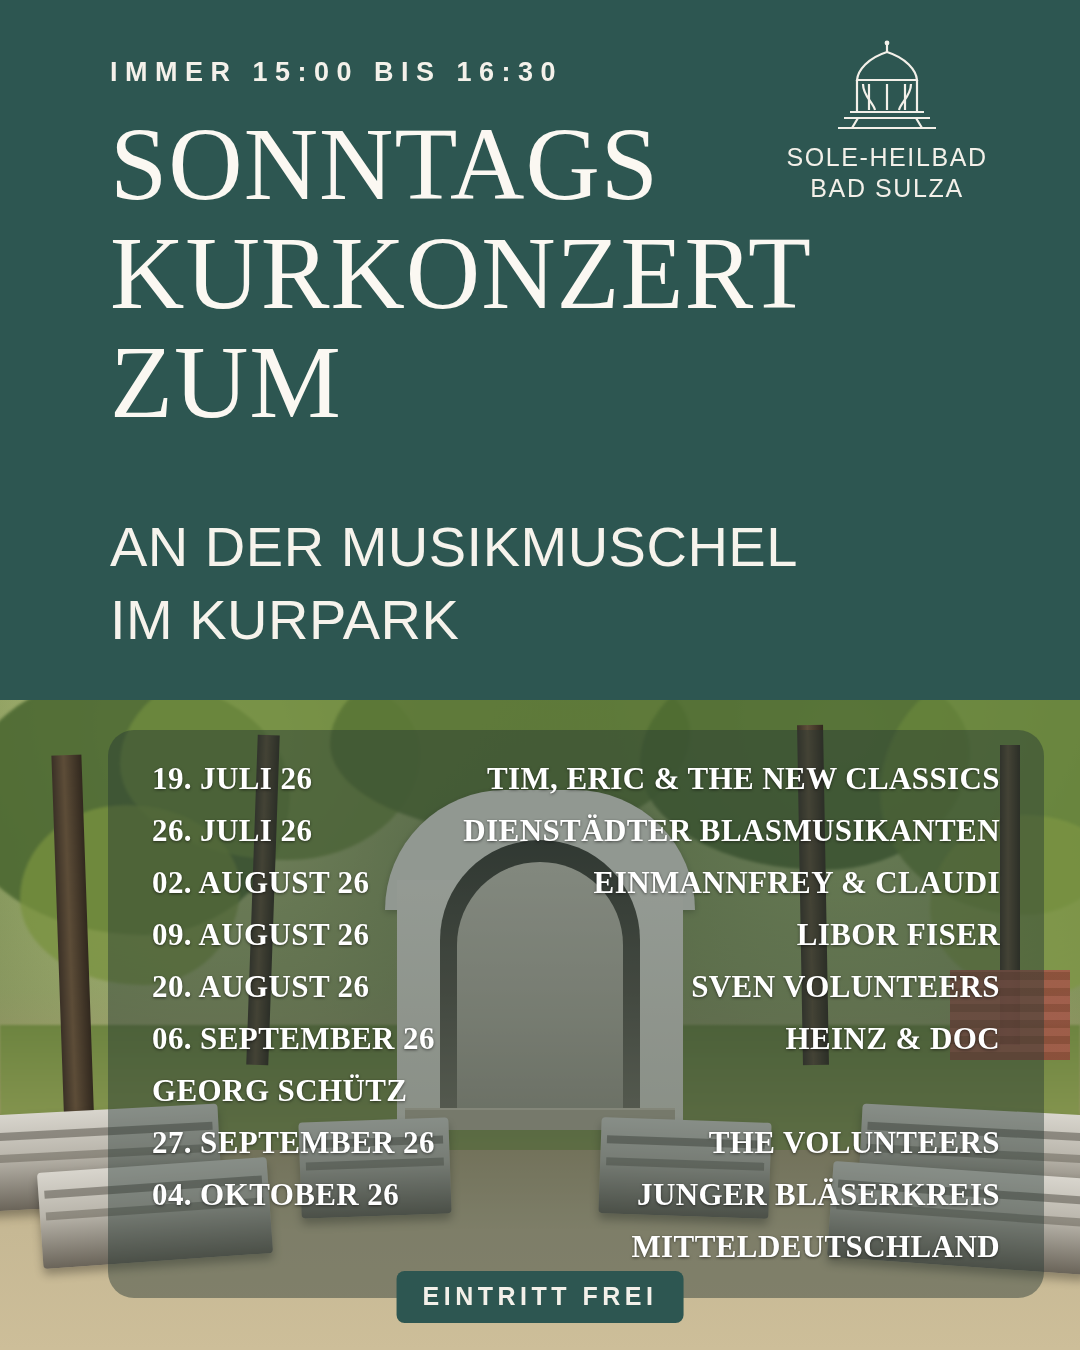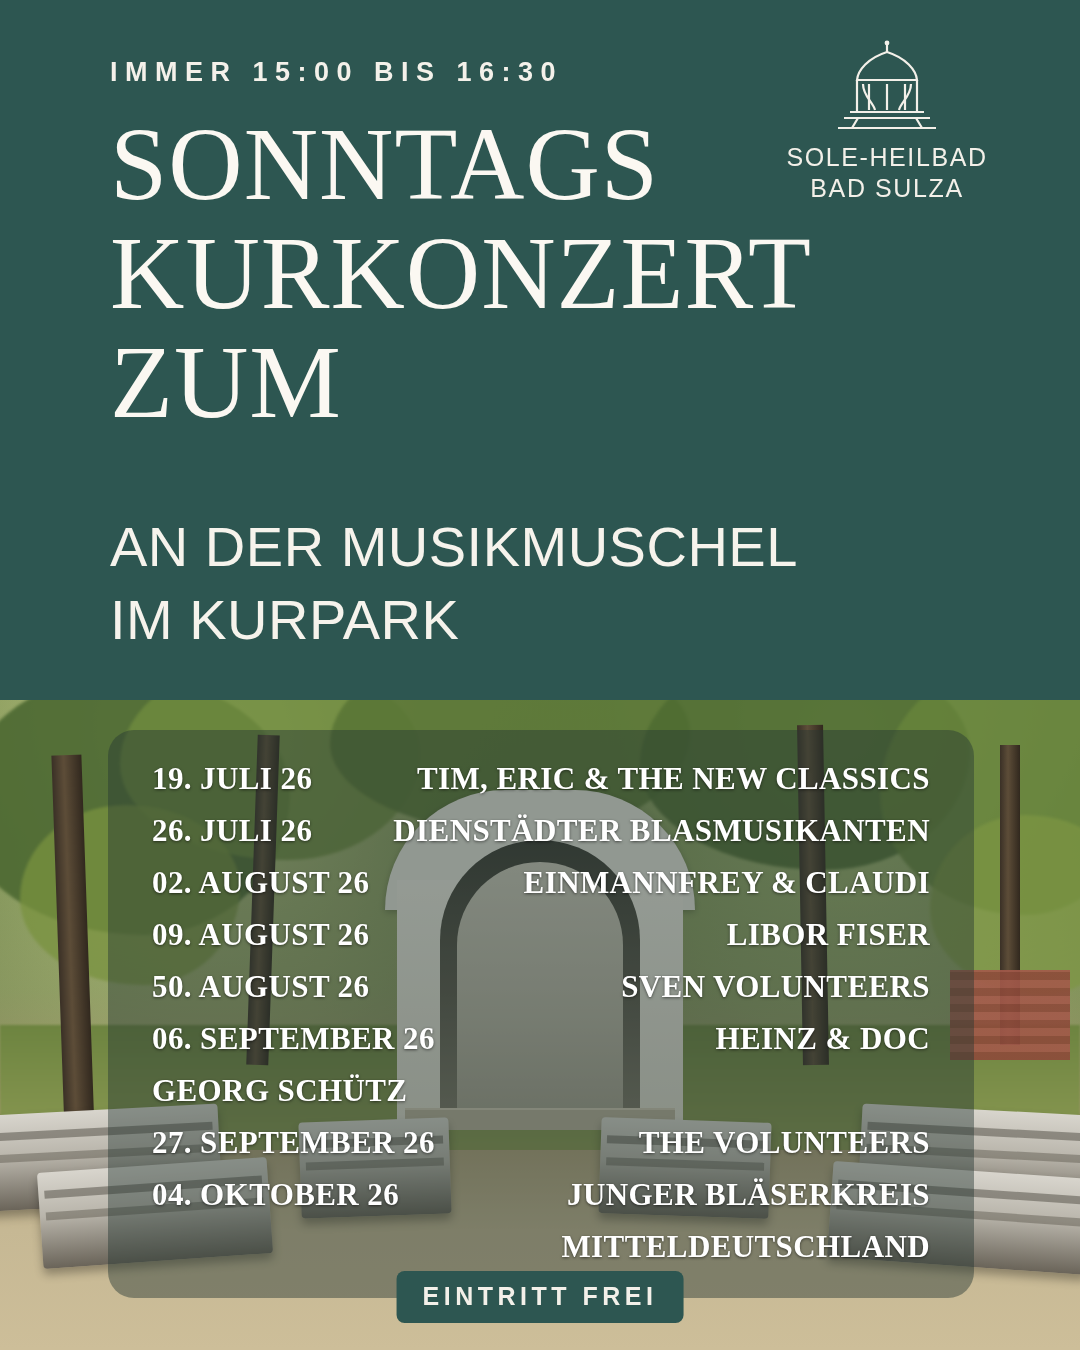--- a/index.html
+++ b/index.html
@@ -209,21 +209,21 @@
     line-height: 1.25;
     font-weight: 400;
   }
   .logo-text span { display: block; }
 
   
   .schedule {
     position: absolute;
     left: 108px;
     top: 730px;
-    width: 866px;
+    width: 936px;
     padding: 22px 44px 26px 44px;
     background: rgba(38,55,52,0.45);
     border-radius: 26px;
     color: #ffffff;
     font-family: "Liberation Serif", serif;
   }
   .row {
     display: flex;
     align-items: baseline;
     justify-content: space-between;
@@ -340,21 +340,21 @@
     </div>
     <div class="row">
       <span class="date">02. AUGUST 26</span>
       <span class="act">EINMANNFREY &amp; CLAUDI</span>
     </div>
     <div class="row">
       <span class="date">09. AUGUST 26</span>
       <span class="act">LIBOR FISER</span>
     </div>
     <div class="row">
-      <span class="date">50. AUGUST 26</span>
+      <span class="date">20. AUGUST 26</span>
       <span class="act">SVEN VOLUNTEERS</span>
     </div>
     <div class="row">
       <span class="date">06. SEPTEMBER 26</span>
       <span class="act">HEINZ &amp; DOC</span>
     </div>
     <div class="row">
       <span class="act">GEORG SCHÜTZ</span>
     </div>
     <div class="row">

